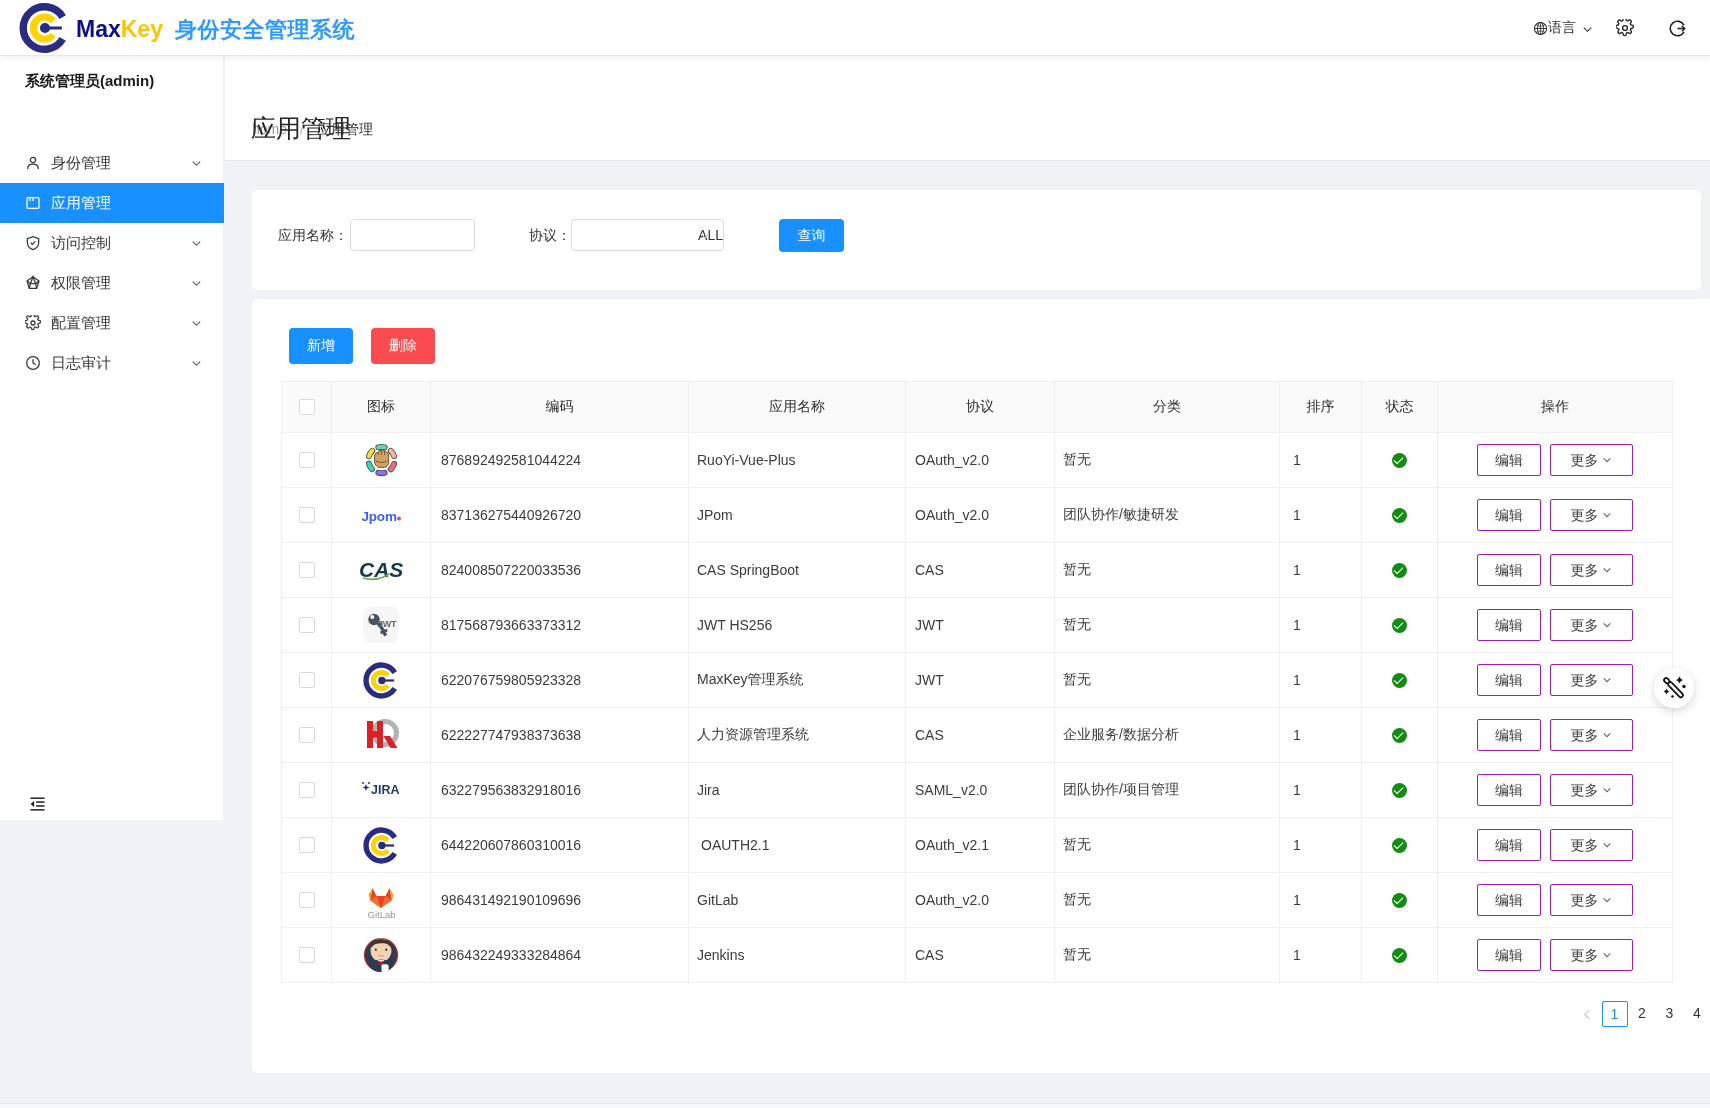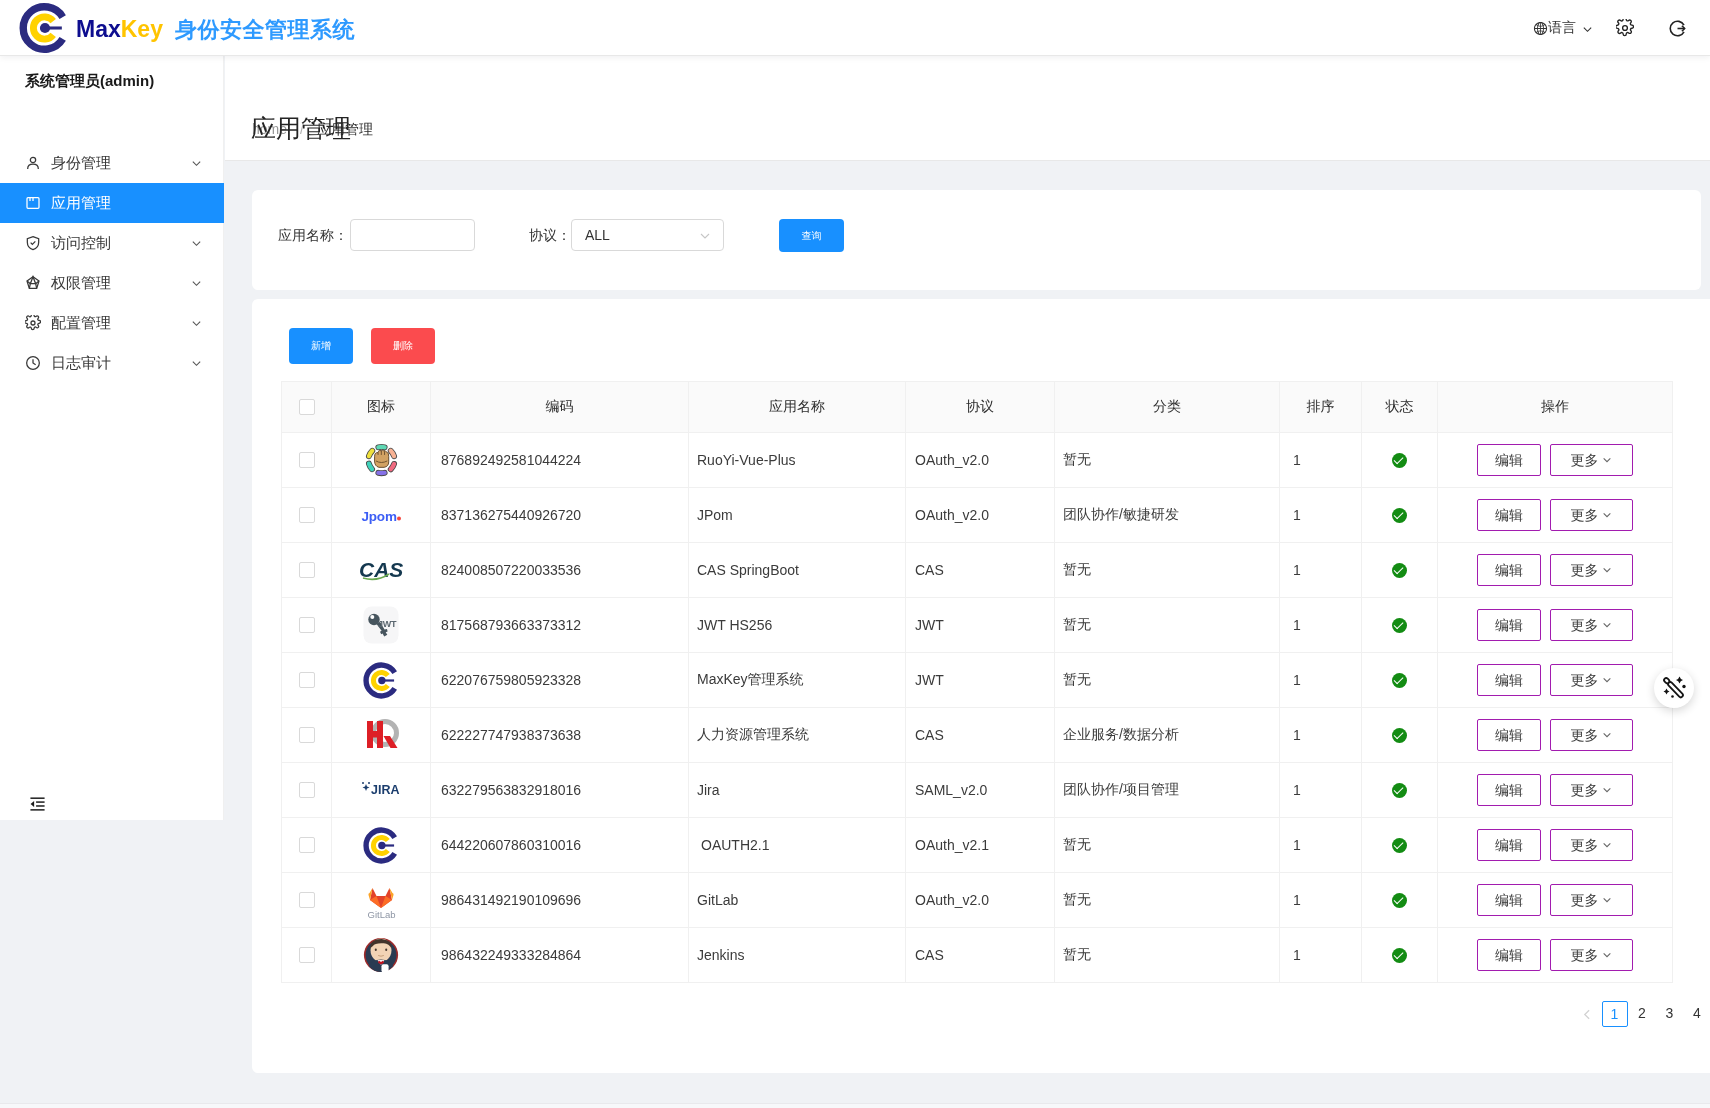--- a/index.html
+++ b/index.html
@@ -28,28 +28,28 @@
 
 #band { position:absolute; left:225px; top:56px; width:1485px; height:105px; background:#fff; border-bottom:1px solid #e8e8e8; }
 #bc { position:absolute; left:27px; top:20px; font-size:14px;margin-top:45px; }
 #bc .h { color:#969696; }
 #bc .s { color:#b0b0b0; padding:0 13px; }
 #bc .c { color:#2b2b2b; }
 #band .title { position:absolute; left:26px; top:56px; font-size:25px; color:#242424; }
 
 
 .card { position:absolute; background:#fff; border-radius:6px; }
-#card1 { left:252px; top:190px; width:1449px; height:100px; }
+#card1 { left:252px; top:190px; width:1449px; height:100px;text-align:right; }
 #card2 { left:252px; top:299px; width:1610px; height:774px; }
 
 
 .flabel { position:absolute; top:0; height:90px; line-height:90px; font-size:14px; color:#333; }
 .finput { position:absolute; top:29px; height:32px; background:#fff; border:1px solid #d9d9d9; border-radius:4px; }
 #fsel { line-height:30px; padding-left:13px; font-size:14px; color:#333; }
-.btn { display:inline-flex; align-items:center; justify-content:center; font-size:10px; border-radius:2px; }
+.btn { display:inline-flex; align-items:center; justify-content:center; font-size:14px; border-radius:2px; }
 #qbtn { position:absolute; left:527px; top:29px; width:65px; height:33px; background:#1890ff; color:#fff; border-radius:4px; }
 
 
 #addbtn { position:absolute; left:37px; top:29px; width:64px; height:36px; background:#1890ff; color:#fff; border-radius:4px; }
 #delbtn { position:absolute; left:119px; top:29px; width:64px; height:36px; background:#fb4b4e; color:#fff; border-radius:4px; }
 
 
 table { border-collapse:collapse; table-layout:fixed; position:absolute; left:29px; top:82px; width:1391px; font-size:14px; }
 th,td { border:1px solid #f0f0f0; overflow:hidden; white-space:nowrap; }
 th { background:#fafafa; height:51px; font-weight:normal; color:#2e2e2e; text-align:center; }

